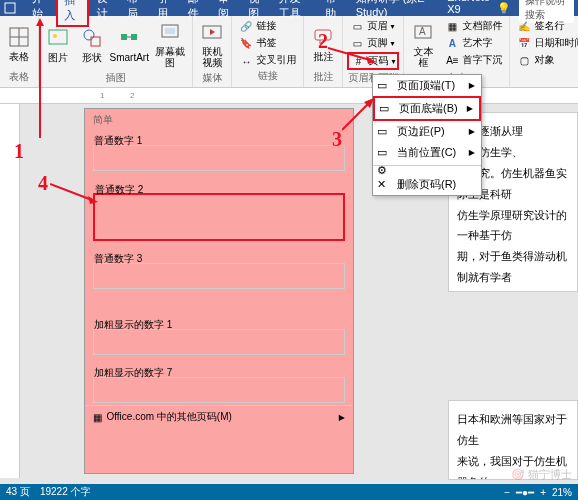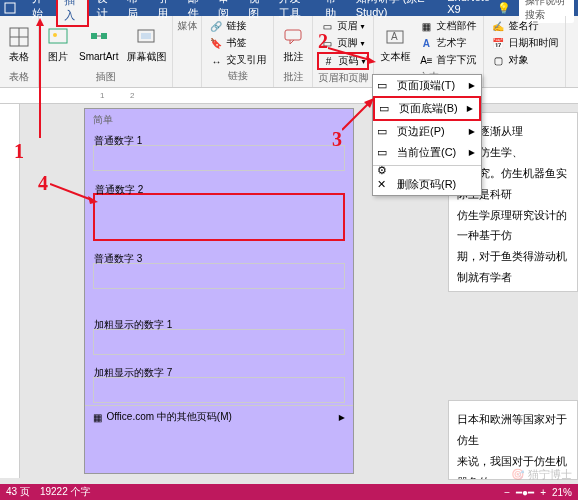--- a/index.html
+++ b/index.html
@@ -24,38 +24,38 @@
 .small-btn .sico { width: 14px; height: 14px; display: flex; align-items: center; justify-content: center; }
 .group-label { font-size: 10px; color: #666; text-align: center; padding: 1px 0; }
 
 .hf-group .highlight { border: 2px solid #e81123; padding: 0 2px; }
 
 .ruler { background: #fff; height: 16px; border-bottom: 1px solid #ccc; position: relative; font-size: 8px; color: #888; display: flex; align-items: center; padding-left: 60px; }
 
 .doc-area { display: flex; height: 374px; }
 .left-ruler { width: 20px; background: #fff; border-right: 1px solid #ccc; }
 .pages-col { flex: 1; background: #e6e6e6; padding: 4px; overflow: hidden; display: flex; }
-.gallery { width: 270px; background: #c4b5fd; border: 1px solid #999; margin-left: 60px; position: relative; }
+.gallery { width: 270px; background: #fca5a5; border: 1px solid #999; margin-left: 60px; position: relative; }
 .gal-head { font-size: 10px; color: #666; padding: 4px 8px; }
 .gal-item { border: 1px solid #ccc; margin: 2px 8px; height: 26px; position: relative; }
 .gal-item.sel { border: 2px solid #e81123; height: 48px; }
 .gal-item-label { font-size: 10px; position: absolute; top: -12px; left: 0; }
 .gal-foot { padding: 4px 8px; font-size: 10px; display: flex; align-items: center; gap: 4px; border-top: 1px solid #ccc; }
 
 .submenu { position: absolute; background: #fff; border: 1px solid #999; box-shadow: 2px 2px 4px rgba(0,0,0,0.2); font-size: 11px; z-index: 50; }
 .submenu-item { padding: 3px 20px 3px 24px; display: flex; align-items: center; gap: 6px; position: relative; cursor: pointer; }
 .submenu-item.hl { border: 2px solid #e81123; }
 .submenu-item .arrow { position: absolute; right: 6px; font-size: 8px; }
 .submenu-item .mico { position: absolute; left: 4px; width: 14px; height: 14px; }
 .submenu-sep { border-top: 1px solid #ccc; margin: 2px 0; }
 
 .right-doc { position: absolute; right: 0; top: 112px; width: 130px; background: #fff; padding: 8px; font-size: 11px; line-height: 1.9; border: 1px solid #ccc; height: 180px; overflow: hidden; }
 .right-doc2 { position: absolute; right: 0; top: 400px; width: 130px; background: #fff; padding: 8px; font-size: 11px; line-height: 1.9; border: 1px solid #ccc; height: 80px; overflow: hidden; }
 
-.statusbar { position: absolute; bottom: 0; left: 0; right: 0; height: 16px; background: #be185d; color: #fff; font-size: 10px; display: flex; align-items: center; padding: 0 6px; gap: 10px; }
+.statusbar { position: absolute; bottom: 0; left: 0; right: 0; height: 16px; background: #0369a1; color: #fff; font-size: 10px; display: flex; align-items: center; padding: 0 6px; gap: 10px; }
 .statusbar .right { margin-left: auto; display: flex; gap: 6px; align-items: center; }
 
 .anno-num { position: absolute; color: #e81123; font-size: 20px; font-weight: bold; font-family: cursive; z-index: 100; }
 .anno-arrow { position: absolute; z-index: 99; }
 
 .watermark { position: absolute; bottom: 18px; right: 6px; color: rgba(0,0,0,0.25); font-size: 11px; z-index: 200; display: flex; align-items: center; gap: 3px; }
 </style>
 </head>
 <body>
 
@@ -109,20 +109,29 @@
             <svg width="22" height="22">
               <rect x="2" y="3" width="18" height="14" fill="none" stroke="#3a7"></rect>
               <circle cx="8" cy="9" r="2" fill="#fc3"></circle>
             </svg>
           </span>
           <span class="lbl">图片</span>
         </div>
       <div class="big-btn">
           <span class="ico">
             <svg width="22" height="22">
+              <circle cx="8" cy="8" r="5" fill="none" stroke="#36c"></circle>
+              <rect x="10" y="10" width="9" height="9" fill="none" stroke="#c33"></rect>
+            </svg>
+          </span>
+          <span class="lbl">形状</span>
+        </div>
+      <div class="big-btn">
+          <span class="ico">
+            <svg width="22" height="22">
               <rect x="3" y="7" width="6" height="6" fill="#3a7"></rect>
               <rect x="13" y="7" width="6" height="6" fill="#3a7"></rect>
               <line x1="9" y1="10" x2="13" y2="10" stroke="#666"></line>
             </svg>
           </span>
           <span class="lbl">SmartArt</span>
         </div>
       <div class="big-btn">
           <span class="ico">
             <svg width="22" height="22">
@@ -130,20 +139,31 @@
               <rect x="6" y="7" width="10" height="6" fill="#cde"></rect>
             </svg>
           </span>
           <span class="lbl">屏幕截图</span>
         </div>
     </div>
     <div class="group-label">插图</div>
   </div>
 
   <div class="group">
+    <div class="group-items">
+      <div class="big-btn">
+          <span class="ico">
+            <svg width="22" height="22">
+              <rect x="2" y="5" width="18" height="12" fill="none" stroke="#666"></rect>
+              <polygon points="9,8 9,14 14,11" fill="#c33"></polygon>
+            </svg>
+          </span>
+          <span class="lbl">联机视频</span>
+        </div>
+    </div>
     <div class="group-label">媒体</div>
   </div>
 
   <div class="group">
     <div class="small-row">
       <div class="small-btn">
           <span class="sico">🔗</span>
           <span>链接</span>
         </div>
       <div class="small-btn">

